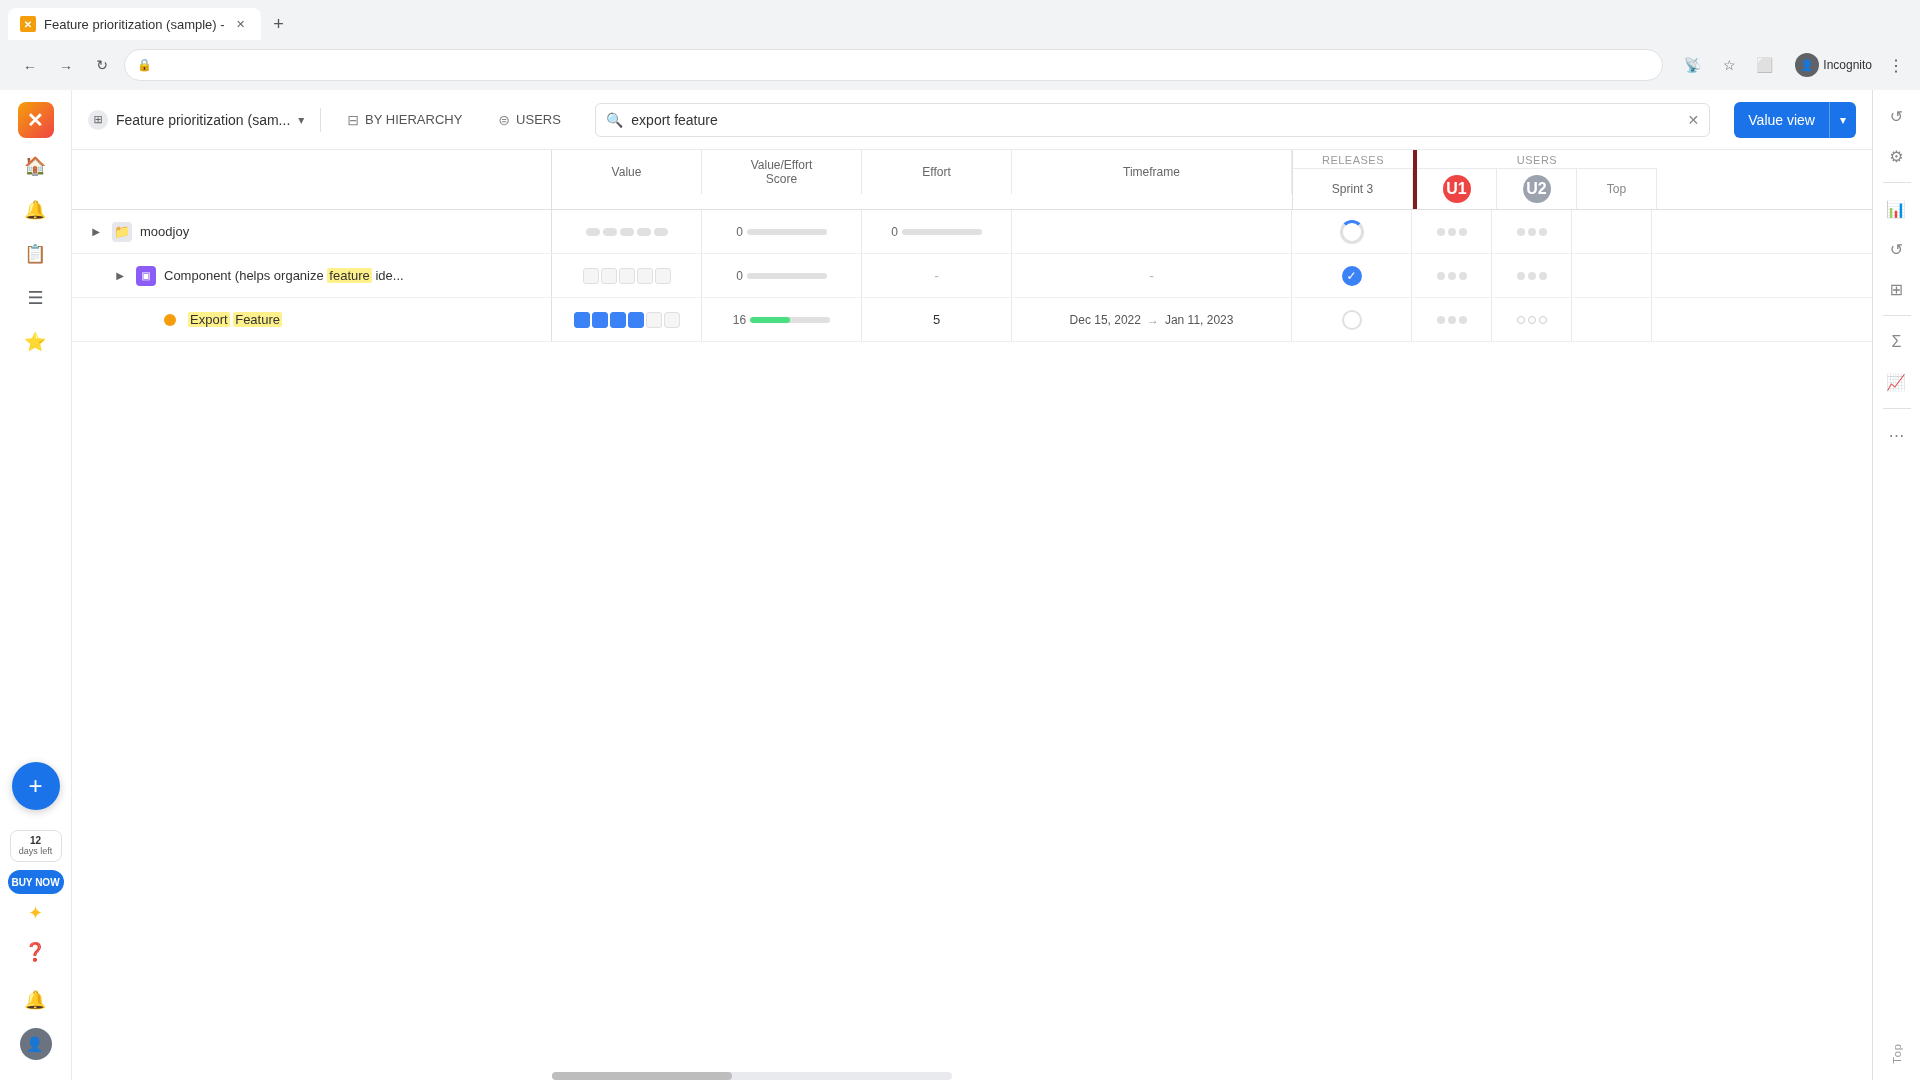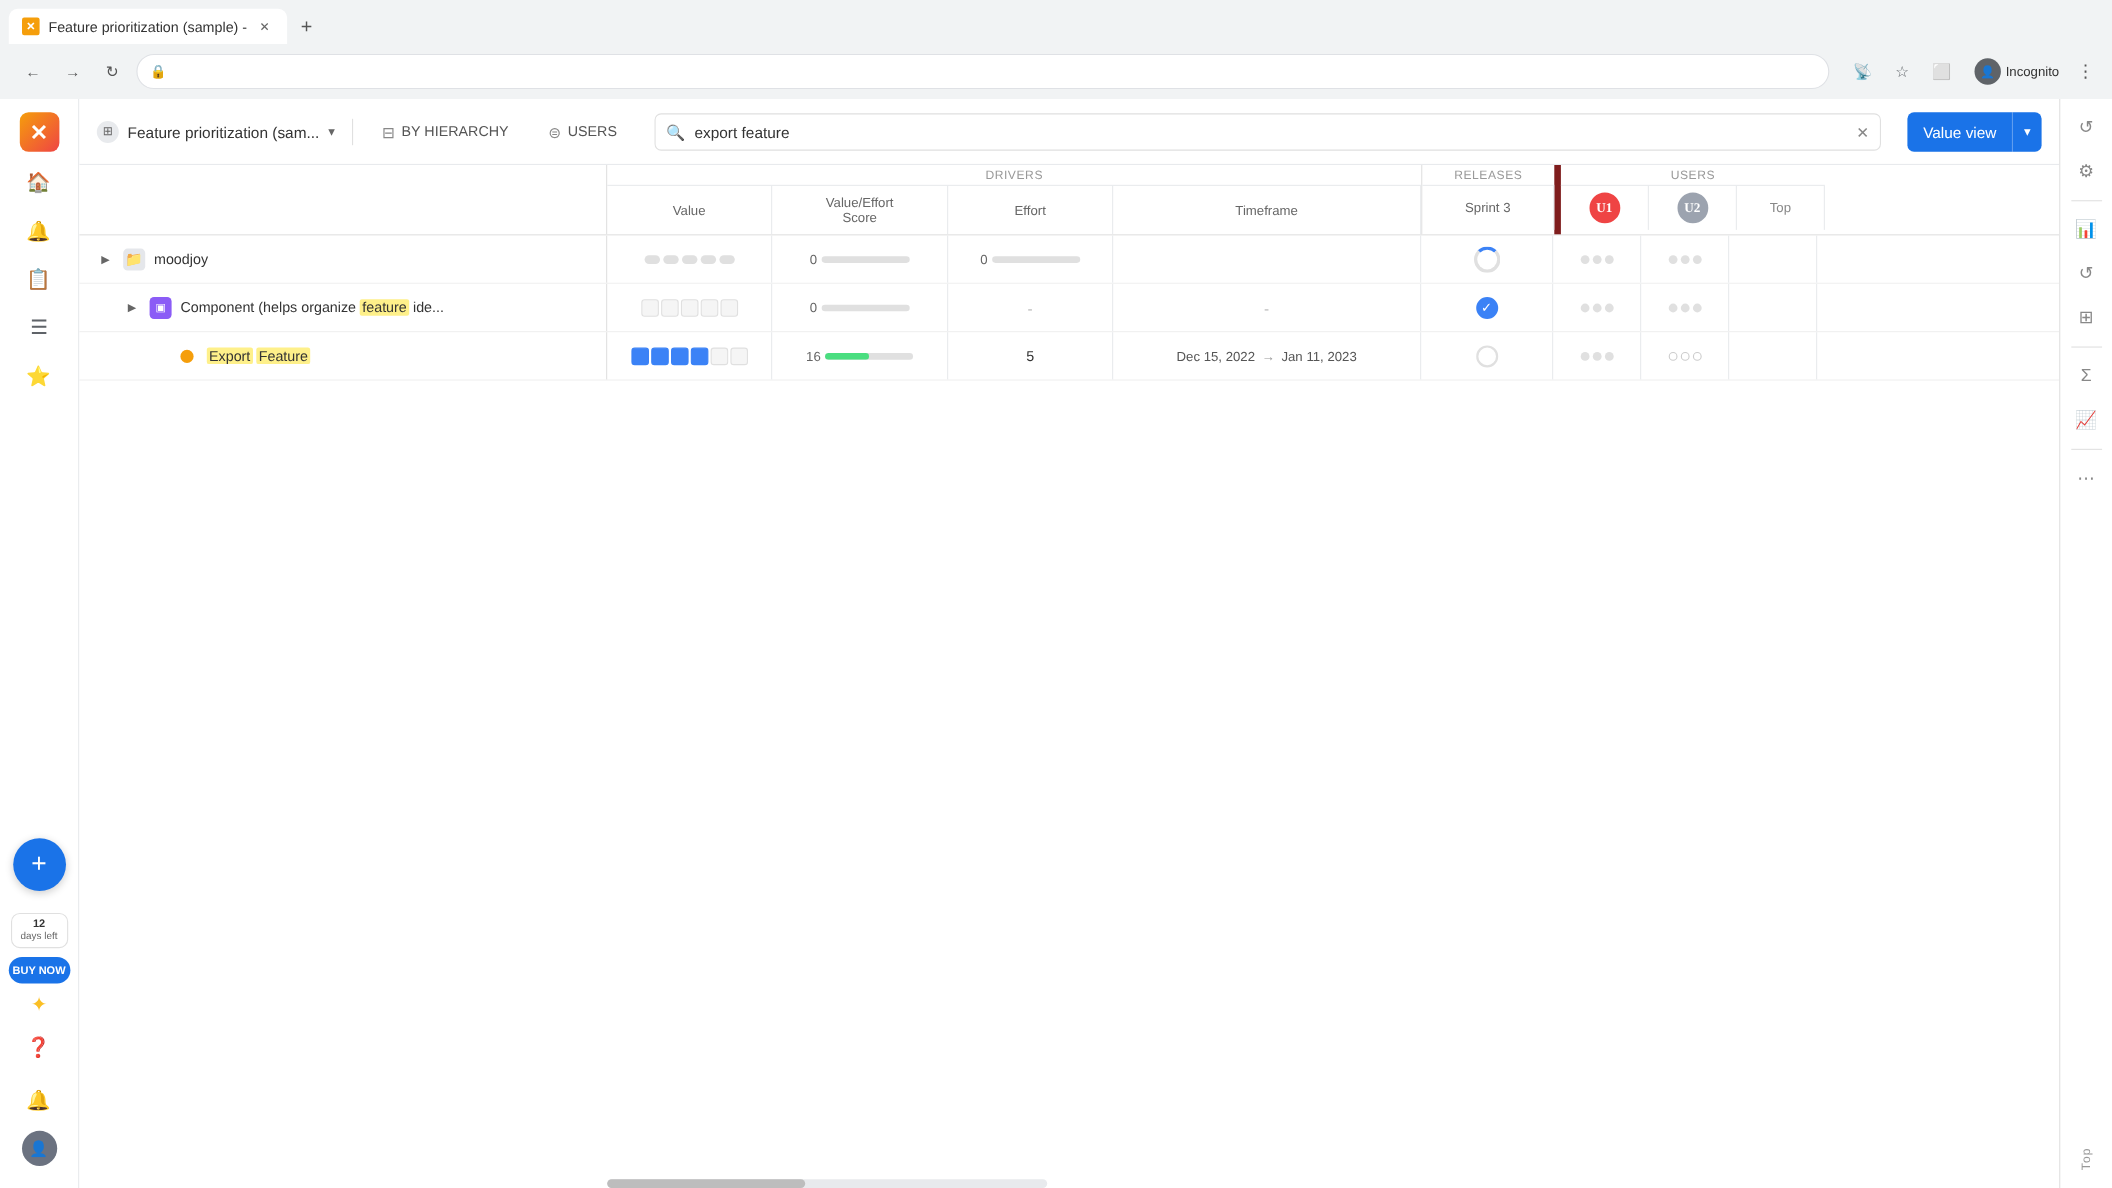--- a/index.html
+++ b/index.html
@@ -414,33 +414,32 @@
     }
     .header-cell.value { width: 150px; }
     .header-cell.value-effort { width: 160px; }
     .header-cell.effort { width: 150px; }
     .header-cell.timeframe { width: 280px; }
     .header-cell.sprint2 { width: 120px; }
     .header-cell.users-col { width: 80px; padding: 0 8px; }
     .header-cell.top-col { width: 80px; }
 
     .drivers-group { border-right: 1px solid #e0e0e0; }
-    .releases-group { border-right: 6px solid #7f1d1d; }
+    .releases-group { border-right: 4px solid #7f1d1d; }
 
     .user-avatar-header {
       width: 28px;
       height: 28px;
       border-radius: 50%;
       display: flex;
       align-items: center;
       justify-content: center;
       color: #fff;
-      font-size: 12px;
+      font-size: 16px;
       font-weight: 600;
-      font-family: Liberation Serif, serif;
     }
     .grid-row {
       display: flex;
       border-bottom: 1px solid #f0f0f0;
       min-height: 44px;
     }
     .row-name-cell {
       width: 480px;
       flex-shrink: 0;
       display: flex;
@@ -728,21 +727,20 @@
       </div>
     </div>
 
     <div class="grid-wrapper" style="position:relative;">
       <div class="grid-container">
 
         <div class="grid-header">
           <div class="name-col"></div>
 
           <div class="header-group drivers-group">
-            <div class="header-group-label">DRIVERS</div>
             <div class="header-cols">
               <div class="header-cell value">Value</div>
               <div class="header-cell value-effort">
                 <span>Value/Effort<br>Score</span>
               </div>
               <div class="header-cell effort">Effort</div>
               <div class="header-cell timeframe">Timeframe</div>
             </div>
           </div>
 

